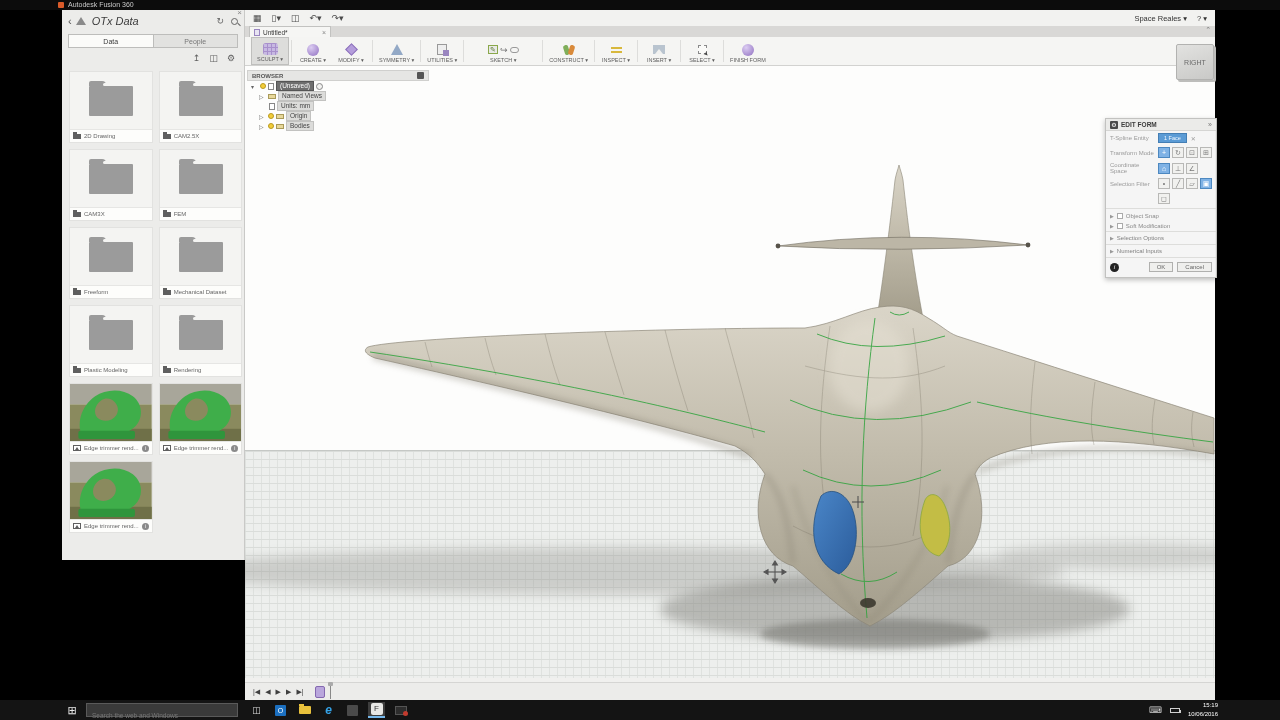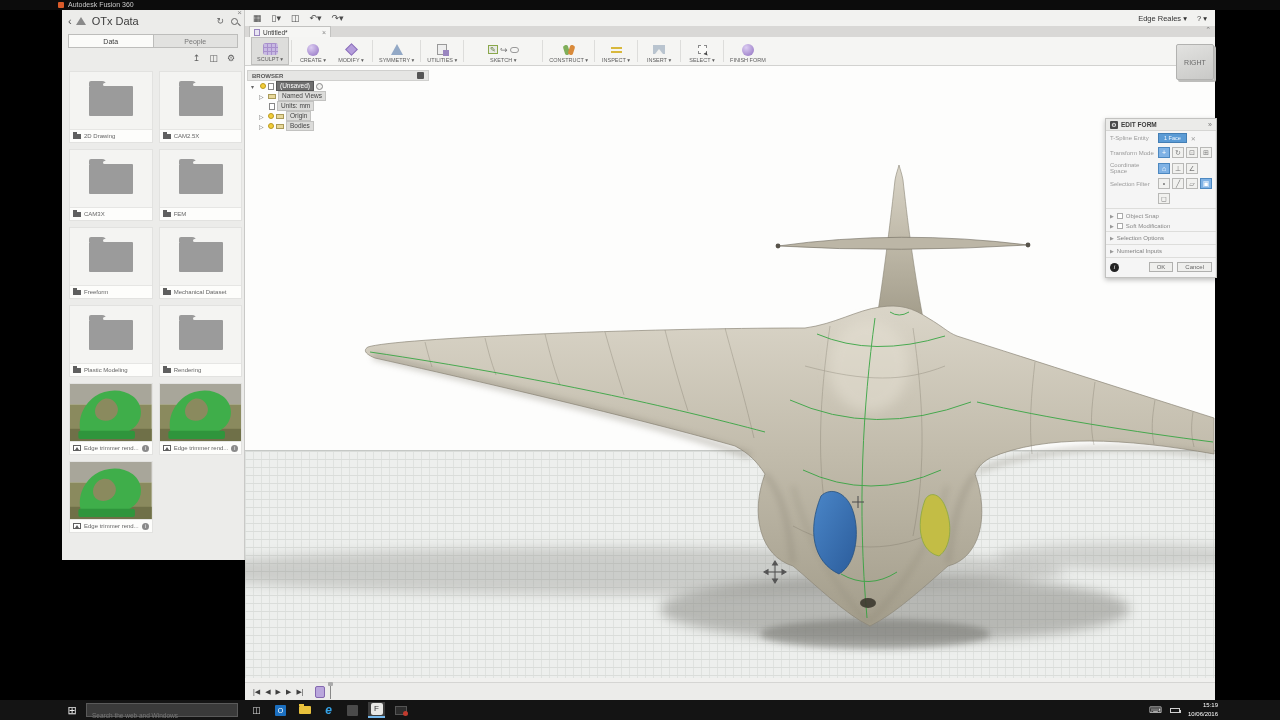--- a/index.html
+++ b/index.html
@@ -10,21 +10,21 @@
   
   #titlebar{left:0;top:0;width:1280px;height:10px;background:#0c0c0c;color:#c9c9c9;font-size:7px;line-height:10px;}
   #titlebar .appico{position:absolute;left:58px;top:2px;width:6px;height:6px;background:#d95b2a;border-radius:1px;}
   #titlebar .ttl{position:absolute;left:68px;top:0;}
 
   
   #datapanel{left:62px;top:10px;width:183px;height:550px;background:#ececea;border-right:1px solid #c9c9c7;}
   .dp-head{position:relative;height:22px;display:flex;align-items:center;padding:0 6px;}
   .dp-back{font-size:11px;color:#555;margin-right:4px;}
   .dp-logo{width:0;height:0;border-left:5px solid transparent;border-right:5px solid transparent;border-bottom:8px solid #8a8a8a;margin-right:6px;}
-  .dp-title{font-size:11px;color:#3c3c3c;flex:1;}
+  .dp-title{font-size:11px;color:#3c3c3c;flex:1;font-style:italic;}
   .dp-hicon{font-size:9px;color:#666;margin-left:7px;}
   .icon-search{width:7px;height:7px;border:1.2px solid #666;border-radius:50%;position:relative;margin-left:7px;}
   .icon-search:after{content:"";position:absolute;left:5px;top:5px;width:4px;height:1.2px;background:#666;transform:rotate(45deg);}
   .dp-close{position:absolute;right:2px;top:-2px;font-size:8px;color:#888;}
   .dp-tabs{margin:2px 6px;height:14px;display:flex;border:1px solid #bdbdbb;background:#e2e2e0;}
   .dp-tab{flex:1;font-size:7px;color:#777;text-align:center;line-height:13px;}
   .dp-tab.active{background:#fbfbf9;color:#3a3a3a;border-right:1px solid #bdbdbb;}
   .dp-actions{height:16px;display:flex;justify-content:flex-end;align-items:center;gap:9px;padding-right:9px;}
   .dp-aicon{font-size:9px;color:#5f5f5f;line-height:10px;}
   .dp-grid{padding:5px 7px;display:grid;grid-template-columns:1fr 1fr;gap:6px;}
@@ -306,21 +306,21 @@
 
   <div class="abs" id="appwin">
 
     <div id="qat">
       <span class="qat-i">▦</span>
       <span class="qat-i">▯▾</span>
       <span class="qat-i">◫</span>
       <span class="qat-i">↶▾</span>
       <span class="qat-i">↷▾</span>
       <span class="qat-right">
-        <span><span>Edge Reales</span> ▾</span>
+        <span><span>Space Reales</span> ▾</span>
         <span><span>?</span> ▾</span>
       </span>
     </div>
 
     <div id="tabrow">
       <div class="doctab">
         <span class="dico"></span>
         <span>Untitled*</span>
         <span class="x">×</span>
       </div>

